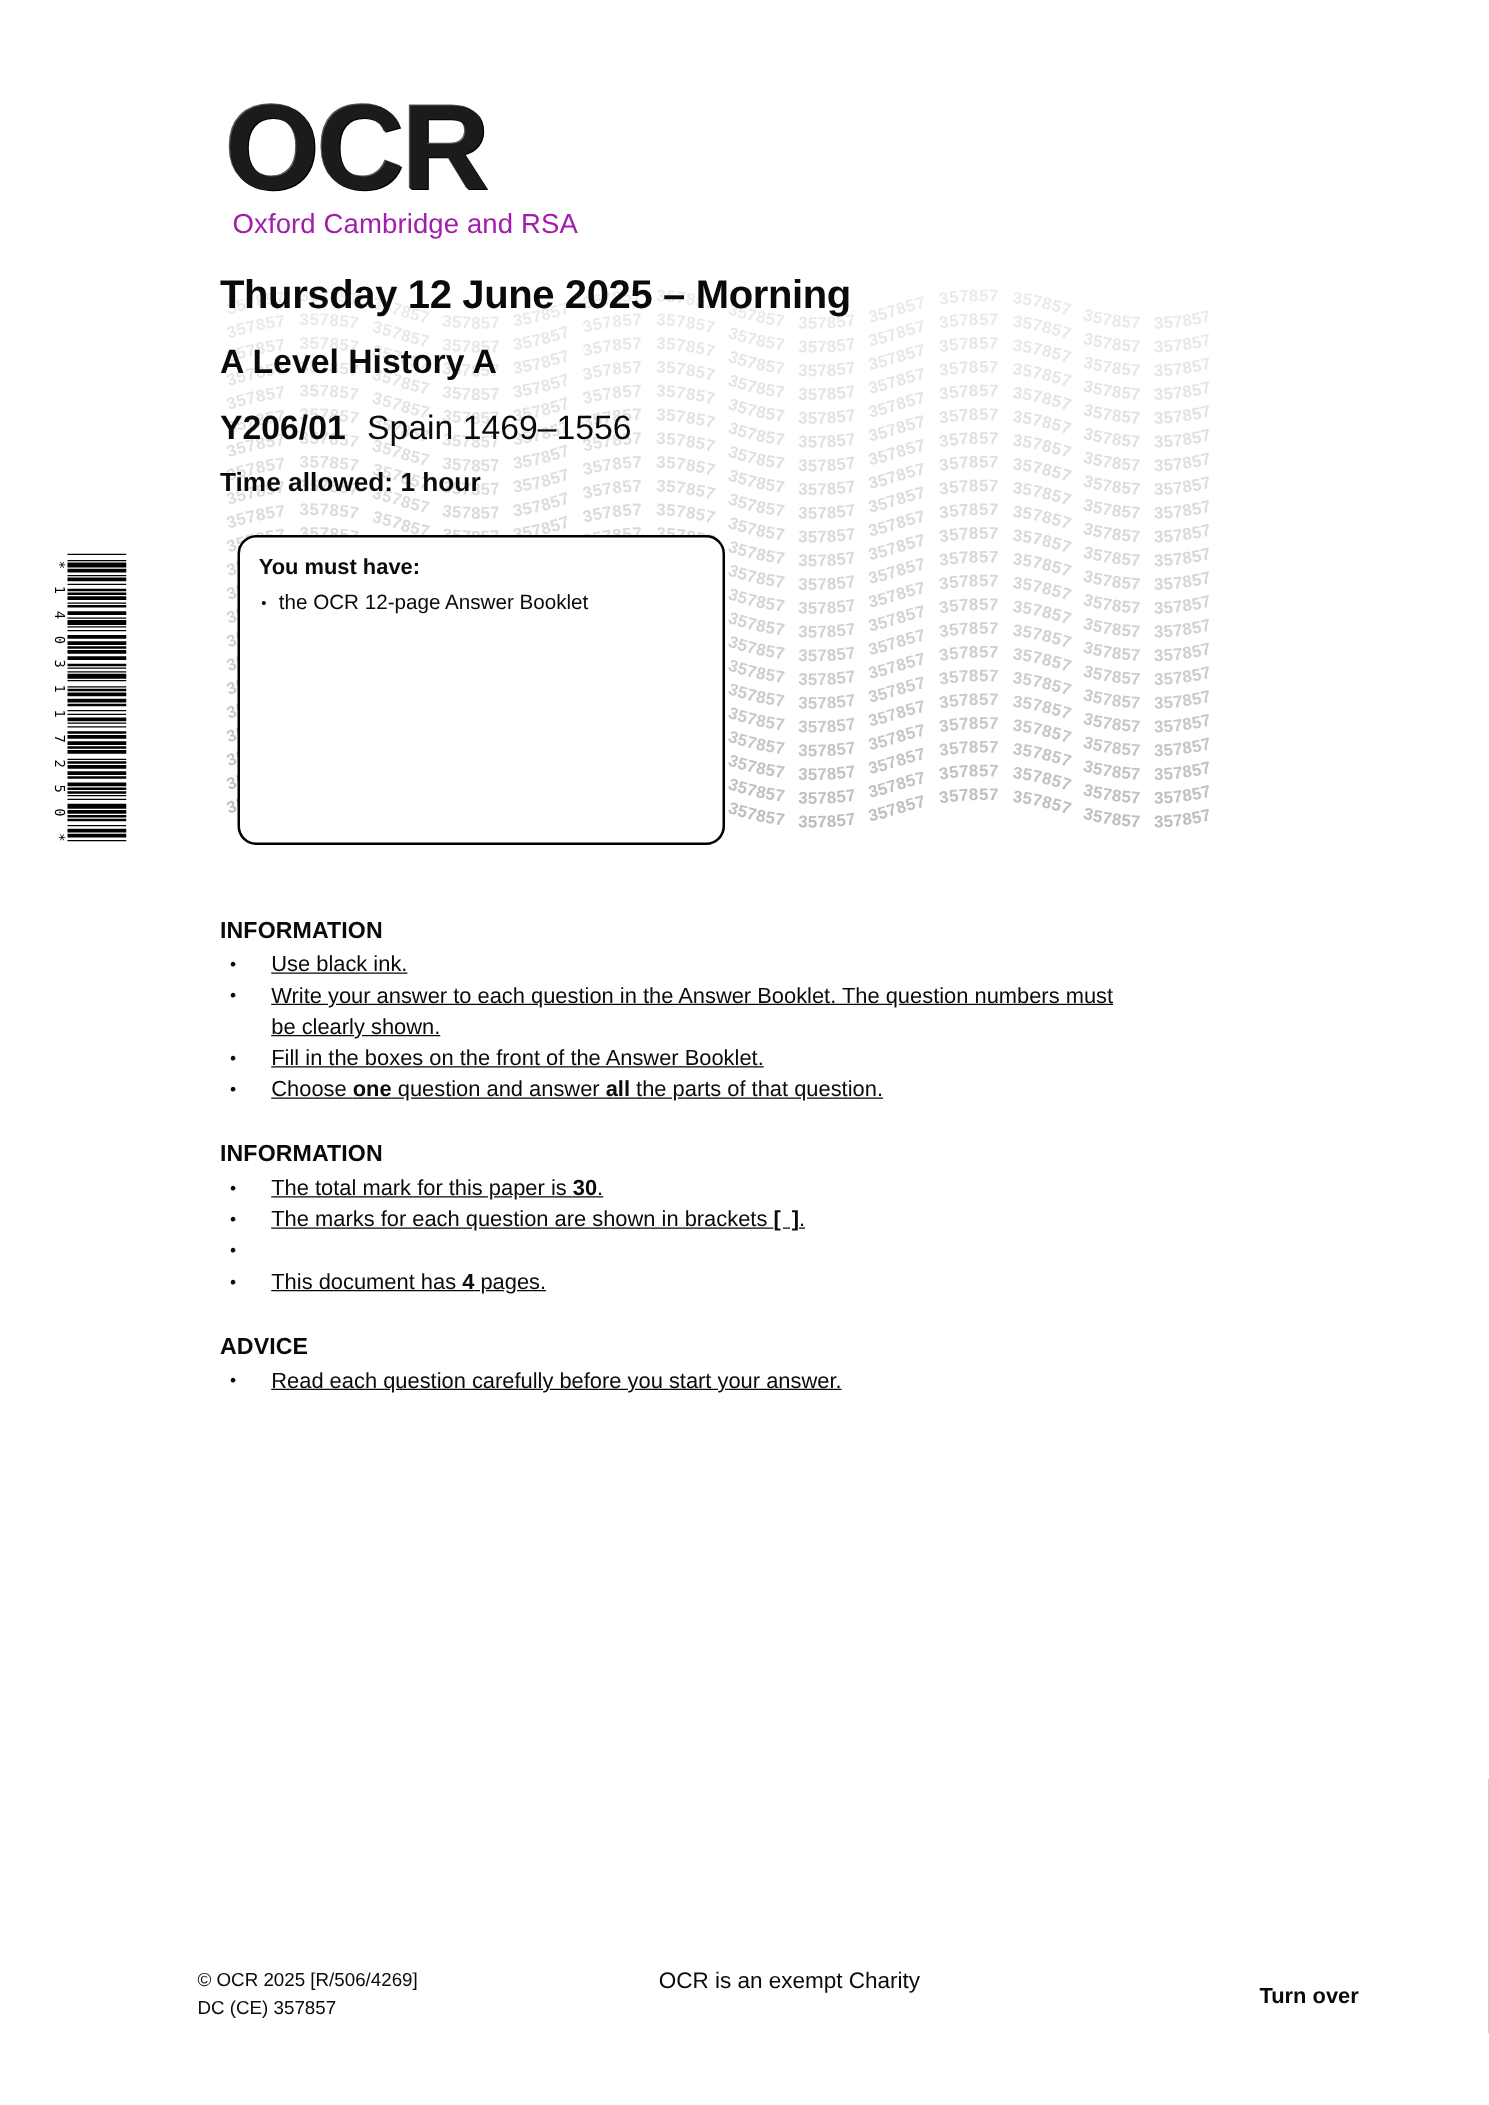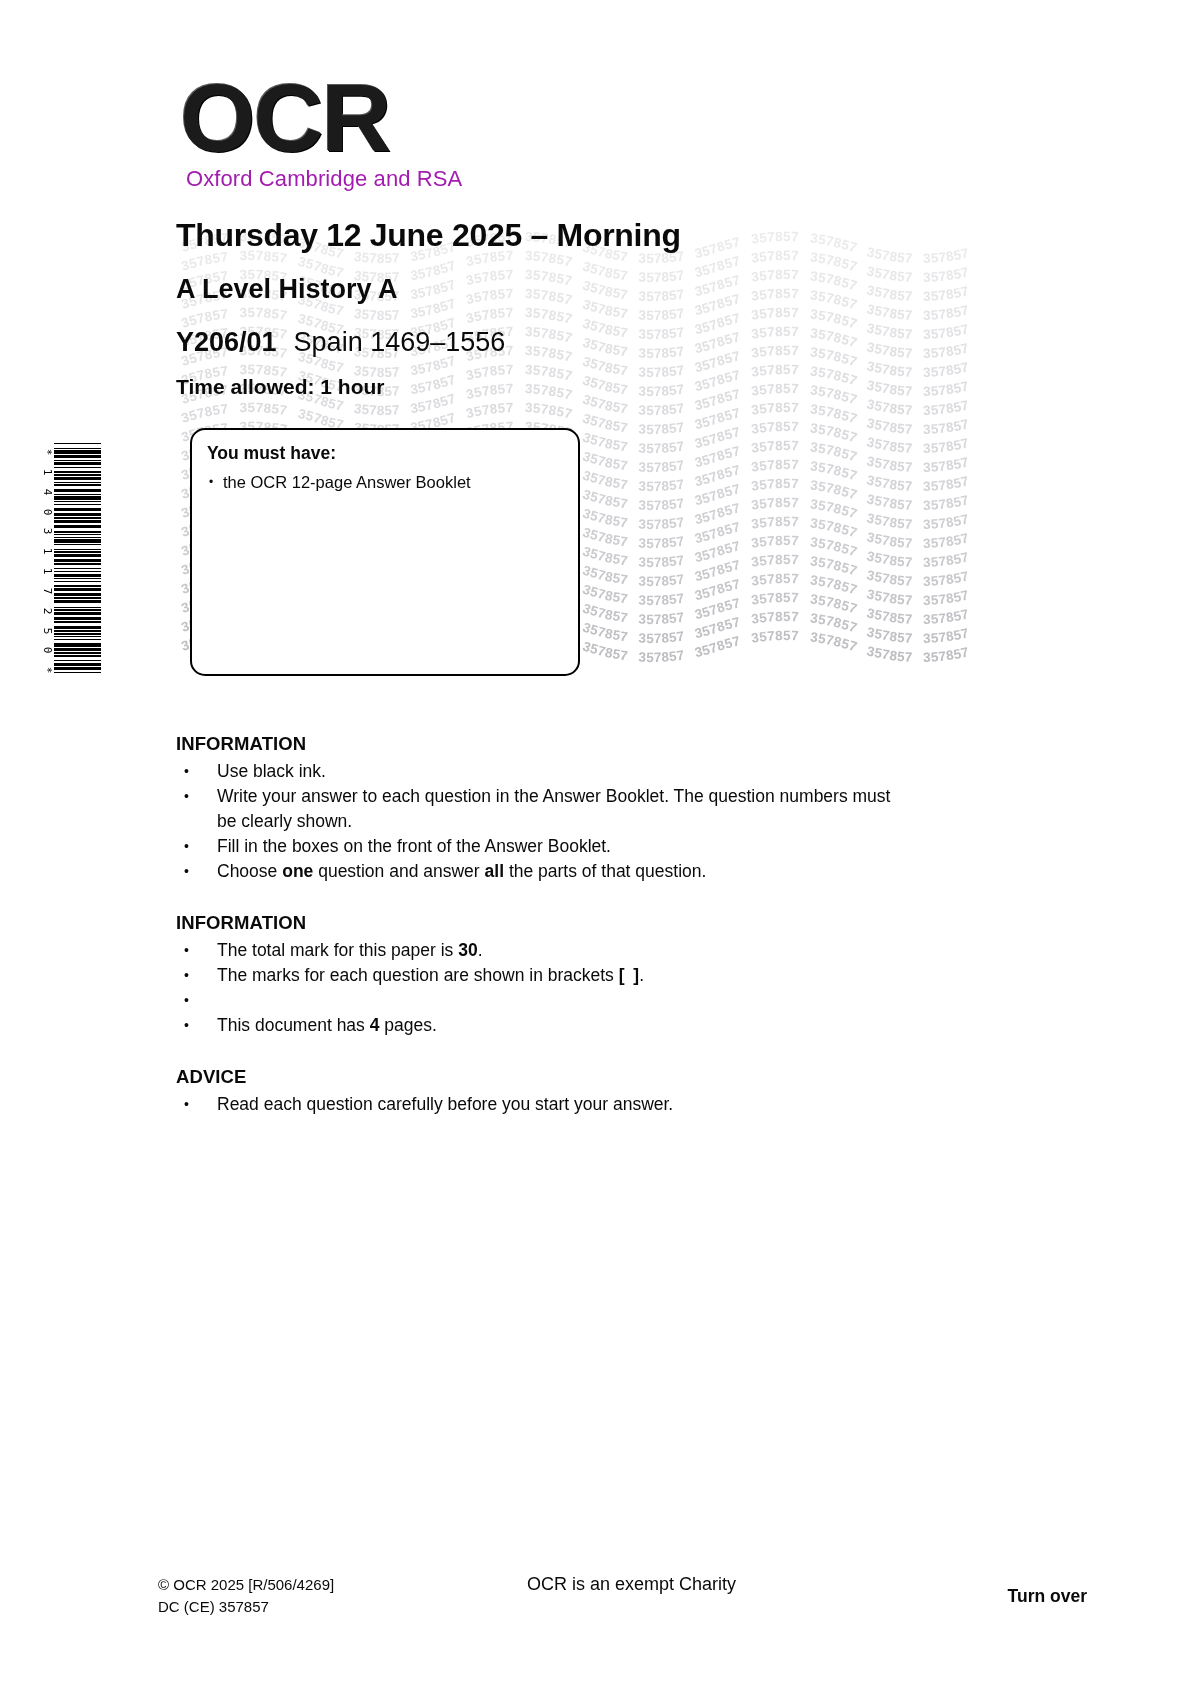--- a/index.html
+++ b/index.html
@@ -50,21 +50,21 @@
   .must-items{margin:7px 0 0;padding:0;list-style:none;}
   .must-items li{display:flex;font-size:16.5px;line-height:22px;}
   .must-items .marker{flex:0 0 14px;font-size:12px;line-height:22px;padding-left:2px;}
   
   .sections{position:absolute;left:176px;top:733px;width:816px;z-index:2;}
   .sections h3{margin:28px 0 0;font-size:18.5px;font-weight:bold;letter-spacing:0.1px;}
   .sections h3:first-child{margin-top:0;}
   .sections ul{margin:4px 0 0;padding:0;list-style:none;}
   .sections li{display:flex;font-size:17.5px;line-height:25px;}
   .sections .marker{flex:0 0 33px;font-size:14px;line-height:25px;padding-left:8px;}
-  .sections .li-text{white-space:pre-wrap;}
+  .sections .li-text{white-space:pre-wrap;text-decoration:underline;}
   .b{font-weight:bold;}
   
   .f-left{position:absolute;left:158px;top:1574px;font-size:15px;line-height:21.5px;z-index:2;}
   .f-center{position:absolute;left:527px;top:1574px;font-size:18px;z-index:2;}
   .f-right{position:absolute;right:104px;top:1586px;font-size:17.5px;font-weight:bold;z-index:2;}
 </style>
 </head>
 <body>
 
 <div class="page">

